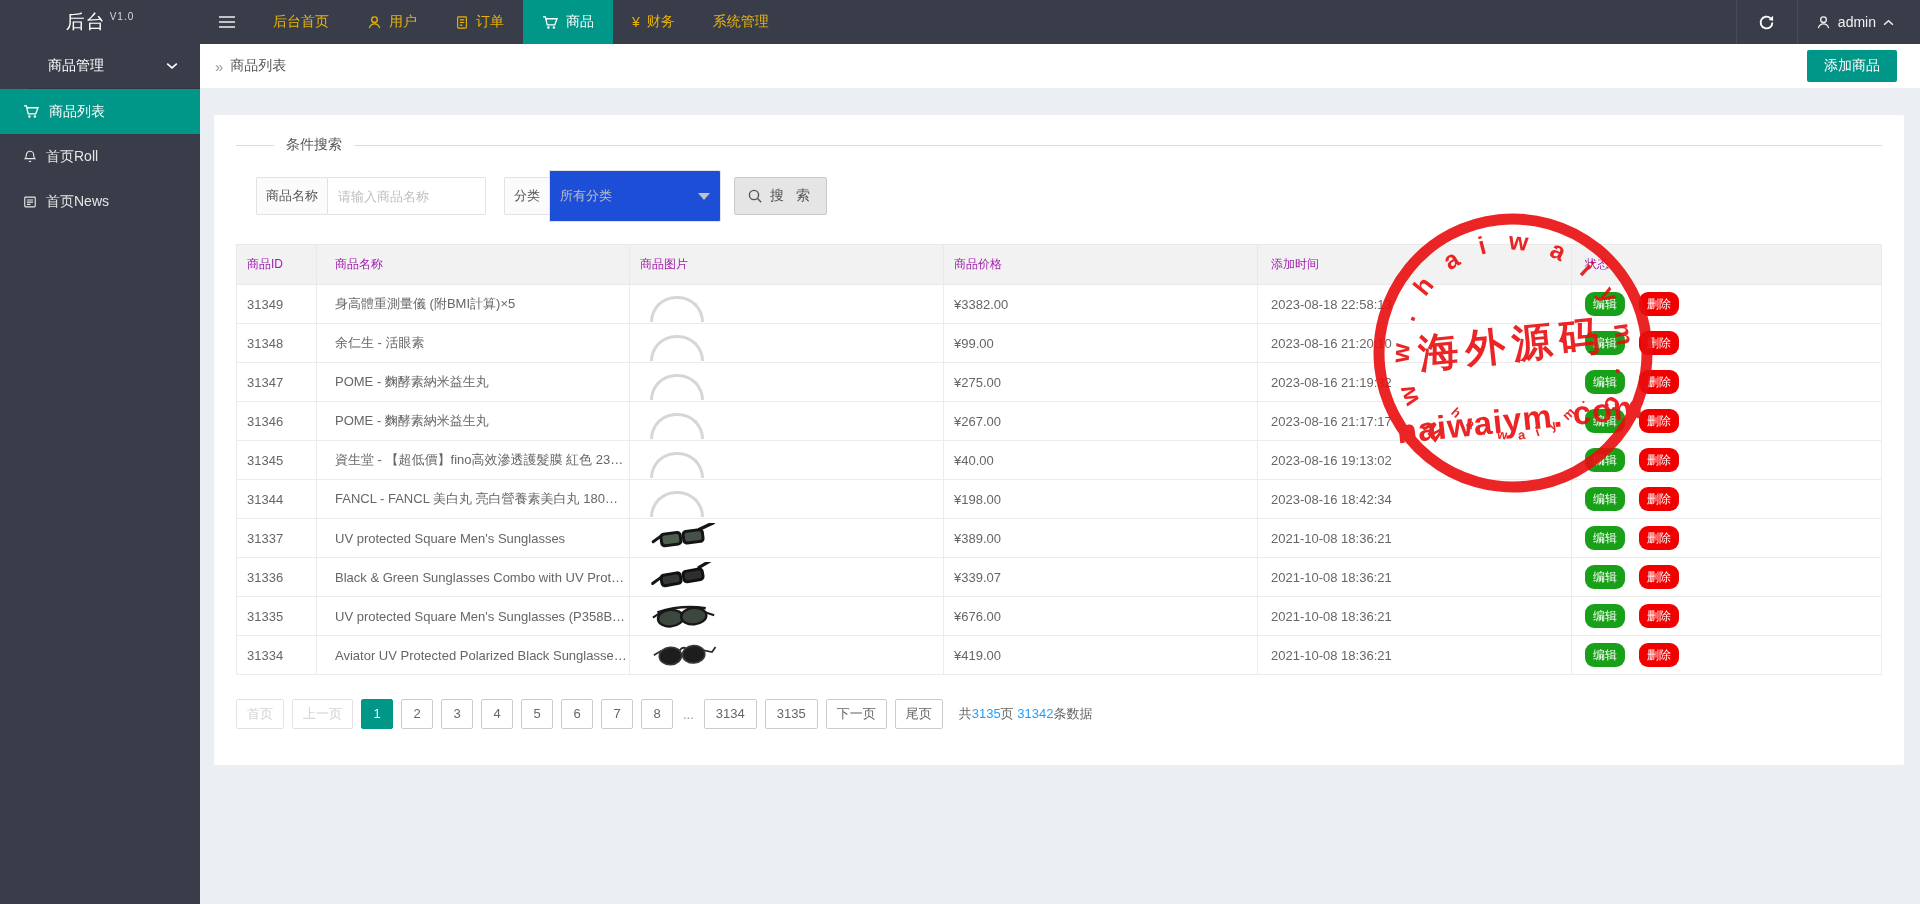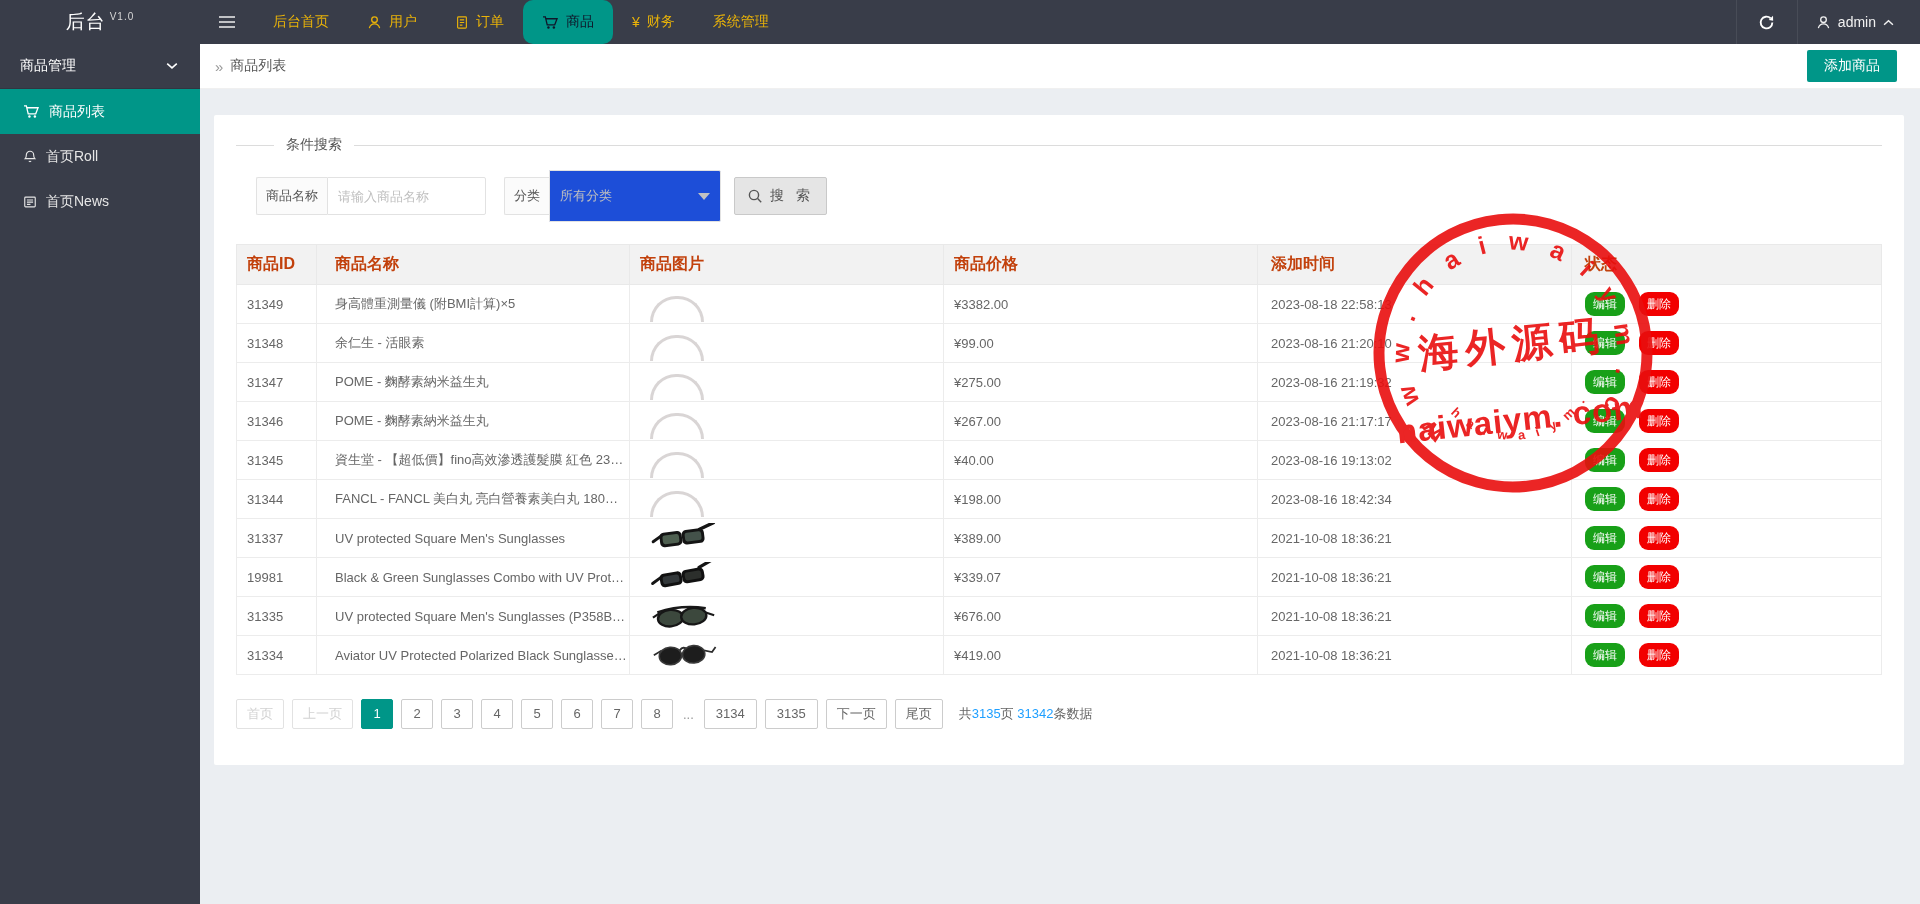--- a/index.html
+++ b/index.html
@@ -25,40 +25,41 @@
   .logo sup { font-size:10px; color:#d8d8d8; margin-left:4px; top:-6px; position:relative; }
   .h-menu-toggle {
     width:54px; display:flex; align-items:center; justify-content:center; color:#eee;
   }
   .h-nav { display:flex; align-items:stretch; }
   .nav-item {
     display:flex; align-items:center; gap:7px; padding:0 19px;
     color:#eab308; font-size:14px;
   }
   .nav-item .ic svg { display:block; }
-  .nav-item.active { background:#009688; color:#0f172a;border-radius:10px; }
+  .nav-item.active { background:#009688; color:#ffffff; }
   .h-spacer { flex:1; }
   .h-refresh {
     width:62px; display:flex; align-items:center; justify-content:center; color:#fff;
     border-left:1px solid rgba(255,255,255,.08); border-right:1px solid rgba(255,255,255,.08);
   }
   .h-user {
     display:flex; align-items:center; gap:7px; padding:0 26px 0 18px; color:#f2f2f2; font-size:14px;
   }
   .ic { display:inline-flex; align-items:center; }
 
   
   .sidebar {
     position:absolute; top:44px; left:0; width:200px; bottom:0;
     background:#393D49; z-index:15;
   }
   .side-section {
     height:45px; display:flex; align-items:center; justify-content:space-between;
     padding:0 22px 0 20px; color:#fff; font-size:14px;
     border-bottom:1px solid rgba(0,0,0,.12);
+    margin-left:28px;
   }
   .side-item {
     height:45px; display:flex; align-items:center; gap:9px;
     padding-left:23px; color:#e6e6e6; font-size:14px;
   }
   .side-item.active { background:#009688; color:#fff; }
 
   
   .crumb-bar {
     position:absolute; top:44px; left:200px; right:0; height:45px;
@@ -109,22 +110,22 @@
   .gap18 { width:18px; }
   .btn-search {
     height:38px; margin-left:13px; padding:0 12px; background:#e5e5e5;
     border:1px solid #c9c9c9; border-radius:2px; display:flex; align-items:center; gap:7px;
     font-size:14px; color:#555; letter-spacing:4px; cursor:pointer;
   }
 
   
   table.grid { width:100%; border-collapse:collapse; table-layout:fixed; }
   .grid th {
-    background:#f2f2f2; height:40px; font-weight:bold; text-align:left;
-    color:#c2410c; font-size:16px; padding:0 0 0 10px;
+    background:#f2f2f2; height:40px; font-weight:normal; text-align:left;
+    color:#a21caf; font-size:12px; padding:0 0 0 10px;
     border:1px solid #e9e9e9;
   }
   .grid td {
     height:39px; font-size:13px; color:#666;
     border:1px solid #ececec; padding:0 0 0 10px;
     white-space:nowrap; overflow:hidden; text-overflow:ellipsis;
   }
   .grid th.c-name, .grid td.c-name { padding-left:18px; }
   .grid td.c-img { padding:0 0 0 20px; overflow:visible; }
   .grid th.c-time, .grid td.c-time { padding-left:13px; }
@@ -412,21 +413,21 @@
                   <rect x="13" y="10" width="17" height="9" rx="2.5" fill="#4e5f50"></rect>
                   <rect x="36" y="10" width="17" height="9" rx="2.5" fill="#44524a"></rect>
                 </g>
               </svg>
             </td>
             <td>¥389.00</td>
             <td class="c-time">2021-10-08 18:36:21</td>
             <td class="c-act"><a class="btn-edit">编辑</a><a class="btn-del">删除</a></td>
           </tr>
           <tr>
-            <td>19981</td>
+            <td>31336</td>
             <td class="c-name">Black &amp; Green Sunglasses Combo with UV Protec...</td>
             <td class="c-img">
               <svg class="thumb" width="68" height="30" viewBox="0 0 70 30">
                 <g transform="rotate(-10 35 15)">
                   <path d="M52 8 L68 2" stroke="#151515" stroke-width="3.4" stroke-linecap="round"></path>
                   <path d="M12 11 L2 16" stroke="#151515" stroke-width="3" stroke-linecap="round"></path>
                   <rect x="10" y="8" width="23" height="14" rx="4.5" fill="#111"></rect>
                   <rect x="33" y="8" width="23" height="14" rx="4.5" fill="#111"></rect>
                   <rect x="13" y="11" width="17" height="8" rx="2.5" fill="#33383a"></rect>
                   <rect x="36" y="11" width="17" height="8" rx="2.5" fill="#2c2f2c"></rect>

